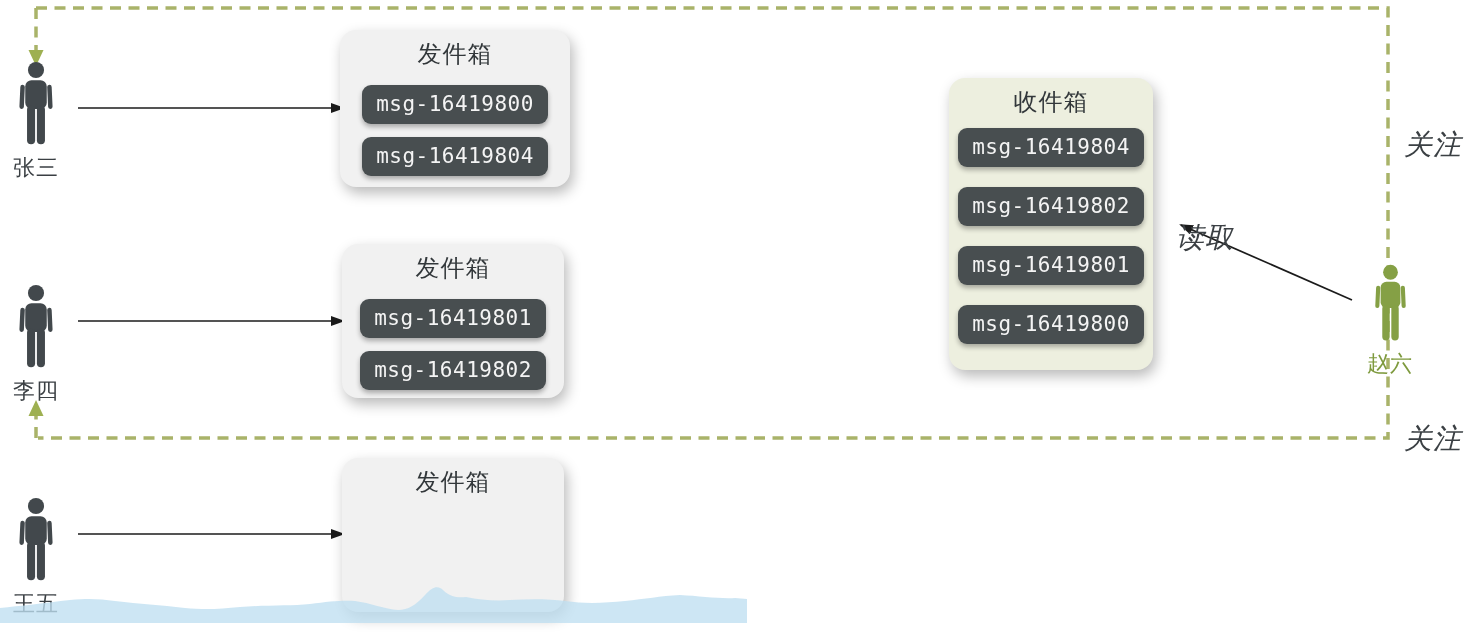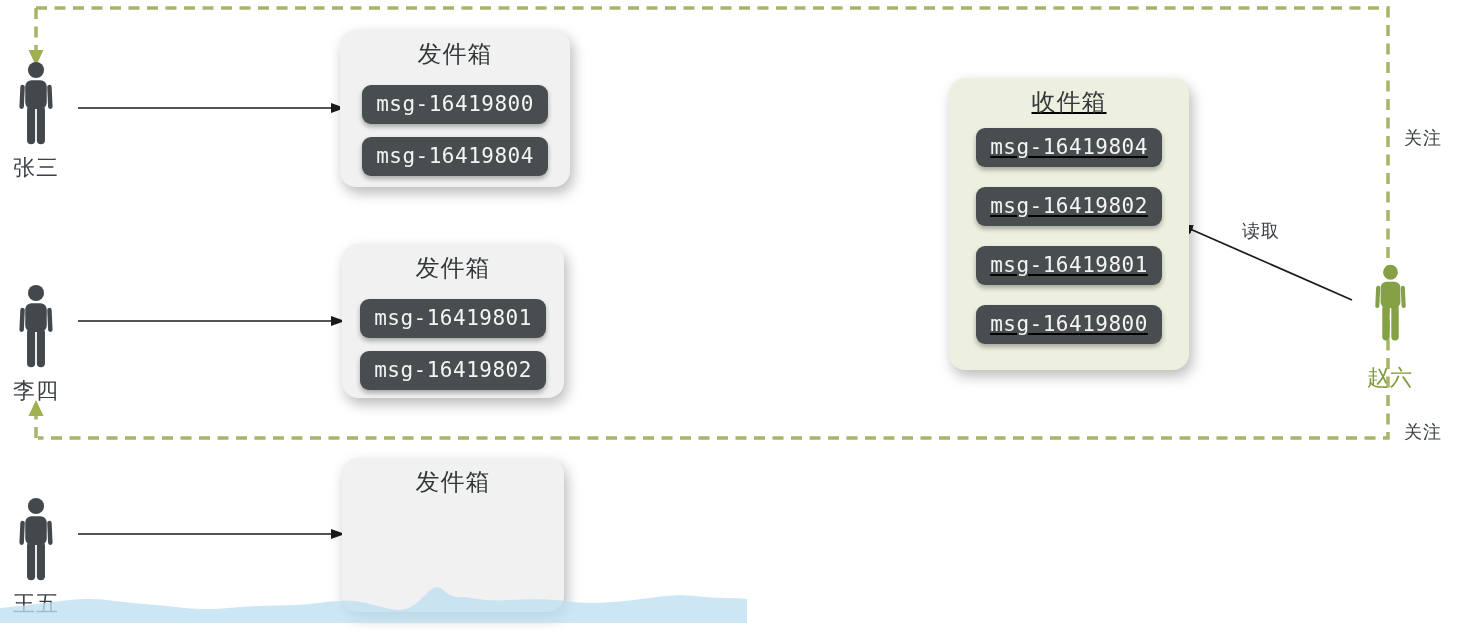--- a/index.html
+++ b/index.html
@@ -32,26 +32,26 @@
     box-shadow:0 3px 5px rgba(0,0,0,0.30);
     white-space:nowrap;
   }
   .inbox .pill { margin-bottom:20px; }
 
   .person {
     position:absolute; z-index:3; width:76px;
     display:flex; flex-direction:column; align-items:center;
   }
   .person.dark { color:#42484c; }
-  .person.green { color:#85a045;gap:14px; }
+  .person.green { color:#85a045; }
   .person-label { font-size:22px; margin-top:6px; color:#3a3f43; letter-spacing:1px; }
   .person.green .person-label { color:#7e9a3e; }
 
   .edge-label {
-    position:absolute; z-index:4; font-size:18px; color:#3b4044; letter-spacing:1px;
+    position:absolute; z-index:4; font-size:28px; color:#3b4044; letter-spacing:1px;font-style:italic;
   }
   svg.wave { position:absolute; left:0; top:0; z-index:6; pointer-events:none; }
 </style>
 </head>
 <body>
 
 <div class="canvas">
 
   <svg class="lines" width="1474" height="637" viewBox="0 0 1474 637">
     <defs>
@@ -79,21 +79,21 @@
   <div class="box" style="left:342px; top:244px; width:222px; height:154px;">
     <div class="box-title">发件箱</div>
     <div class="pill">msg-16419801</div>
     <div class="pill">msg-16419802</div>
   </div>
 
   <div class="box" style="left:342px; top:458px; width:222px; height:154px;">
     <div class="box-title">发件箱</div>
   </div>
 
-  <div class="box inbox" style="left:949px; top:78px; width:240px; height:292px;text-decoration:underline;">
+  <div class="box inbox" style="left:949px; top:78px; width:204px; height:292px;">
     <div class="box-title">收件箱</div>
     <div class="pill">msg-16419804</div>
     <div class="pill">msg-16419802</div>
     <div class="pill">msg-16419801</div>
     <div class="pill">msg-16419800</div>
   </div>
 
   <div class="person dark" style="left:-2px; top:61px;">
     <svg width="40" height="86" viewBox="0 0 44 96">
       <circle cx="22" cy="10" r="9" fill="currentColor"></circle>
@@ -137,21 +137,21 @@
       <line x1="7" y1="29" x2="6" y2="51" stroke="currentColor" stroke-width="5" stroke-linecap="round"></line>
       <line x1="37" y1="29" x2="38" y2="51" stroke="currentColor" stroke-width="5" stroke-linecap="round"></line>
       <rect x="12" y="50" width="9" height="43" rx="4.5" fill="currentColor"></rect>
       <rect x="23" y="50" width="9" height="43" rx="4.5" fill="currentColor"></rect>
     </svg>
     <div class="person-label">赵六</div>
   </div>
 
   <div class="edge-label" style="left:1404px; top:126px;">关注</div>
   <div class="edge-label" style="left:1404px; top:420px;">关注</div>
-  <div class="edge-label" style="left:1242px; top:219px;">读取</div>
+  <div class="edge-label" style="left:1176px; top:219px;">读取</div>
 
   <svg class="wave" width="1474" height="637" viewBox="0 0 1474 637">
     <path d="M0,608 C20,606 45,603 70,600 C90,598 100,599 115,601 C140,604 160,605 185,608
              C205,610 220,609 240,607 C265,605 290,606 310,604 C330,601 345,600 355,601
              C370,603 385,609 398,610 C408,610 416,605 425,595 C432,587 438,585 443,590
              C450,597 458,598 466,597 C480,600 495,601 510,600 C530,599 550,599 565,601
              C585,604 605,603 625,601 C645,599 660,596 680,595 C700,596 720,599 735,598
              L747,599 L747,623 L0,623 Z" fill="#bfdff1" opacity="0.78"></path>
   </svg>
 

